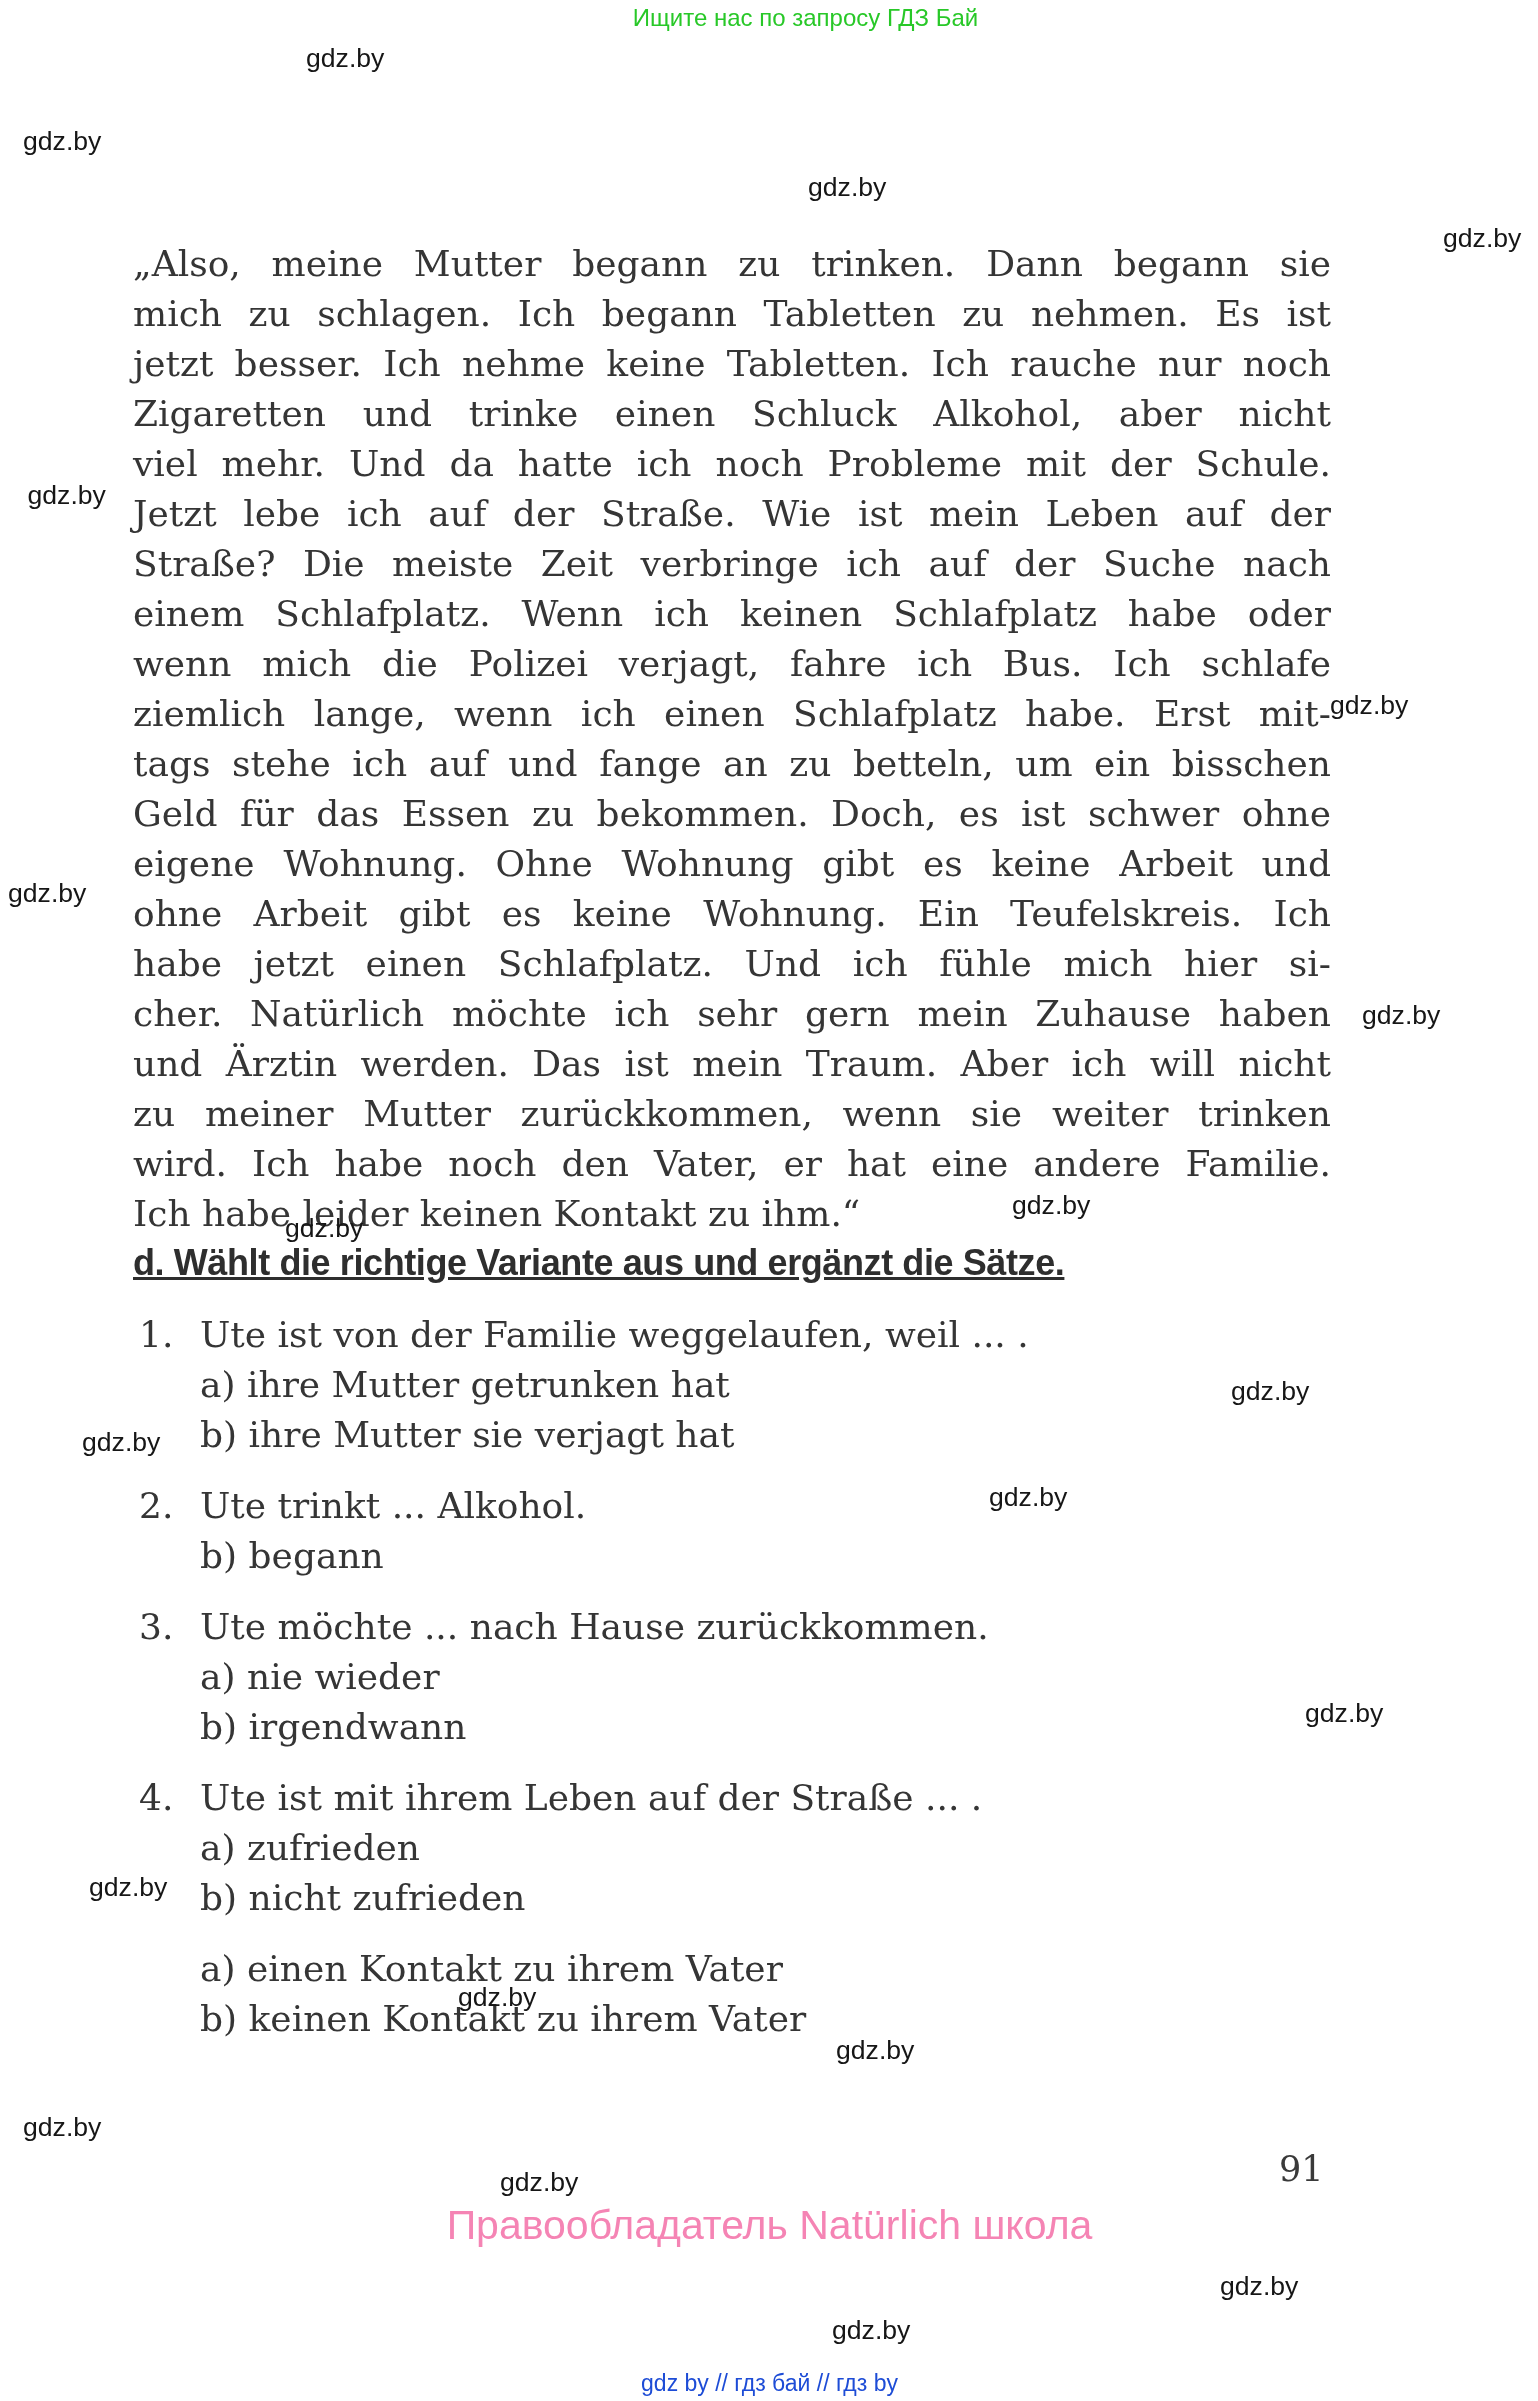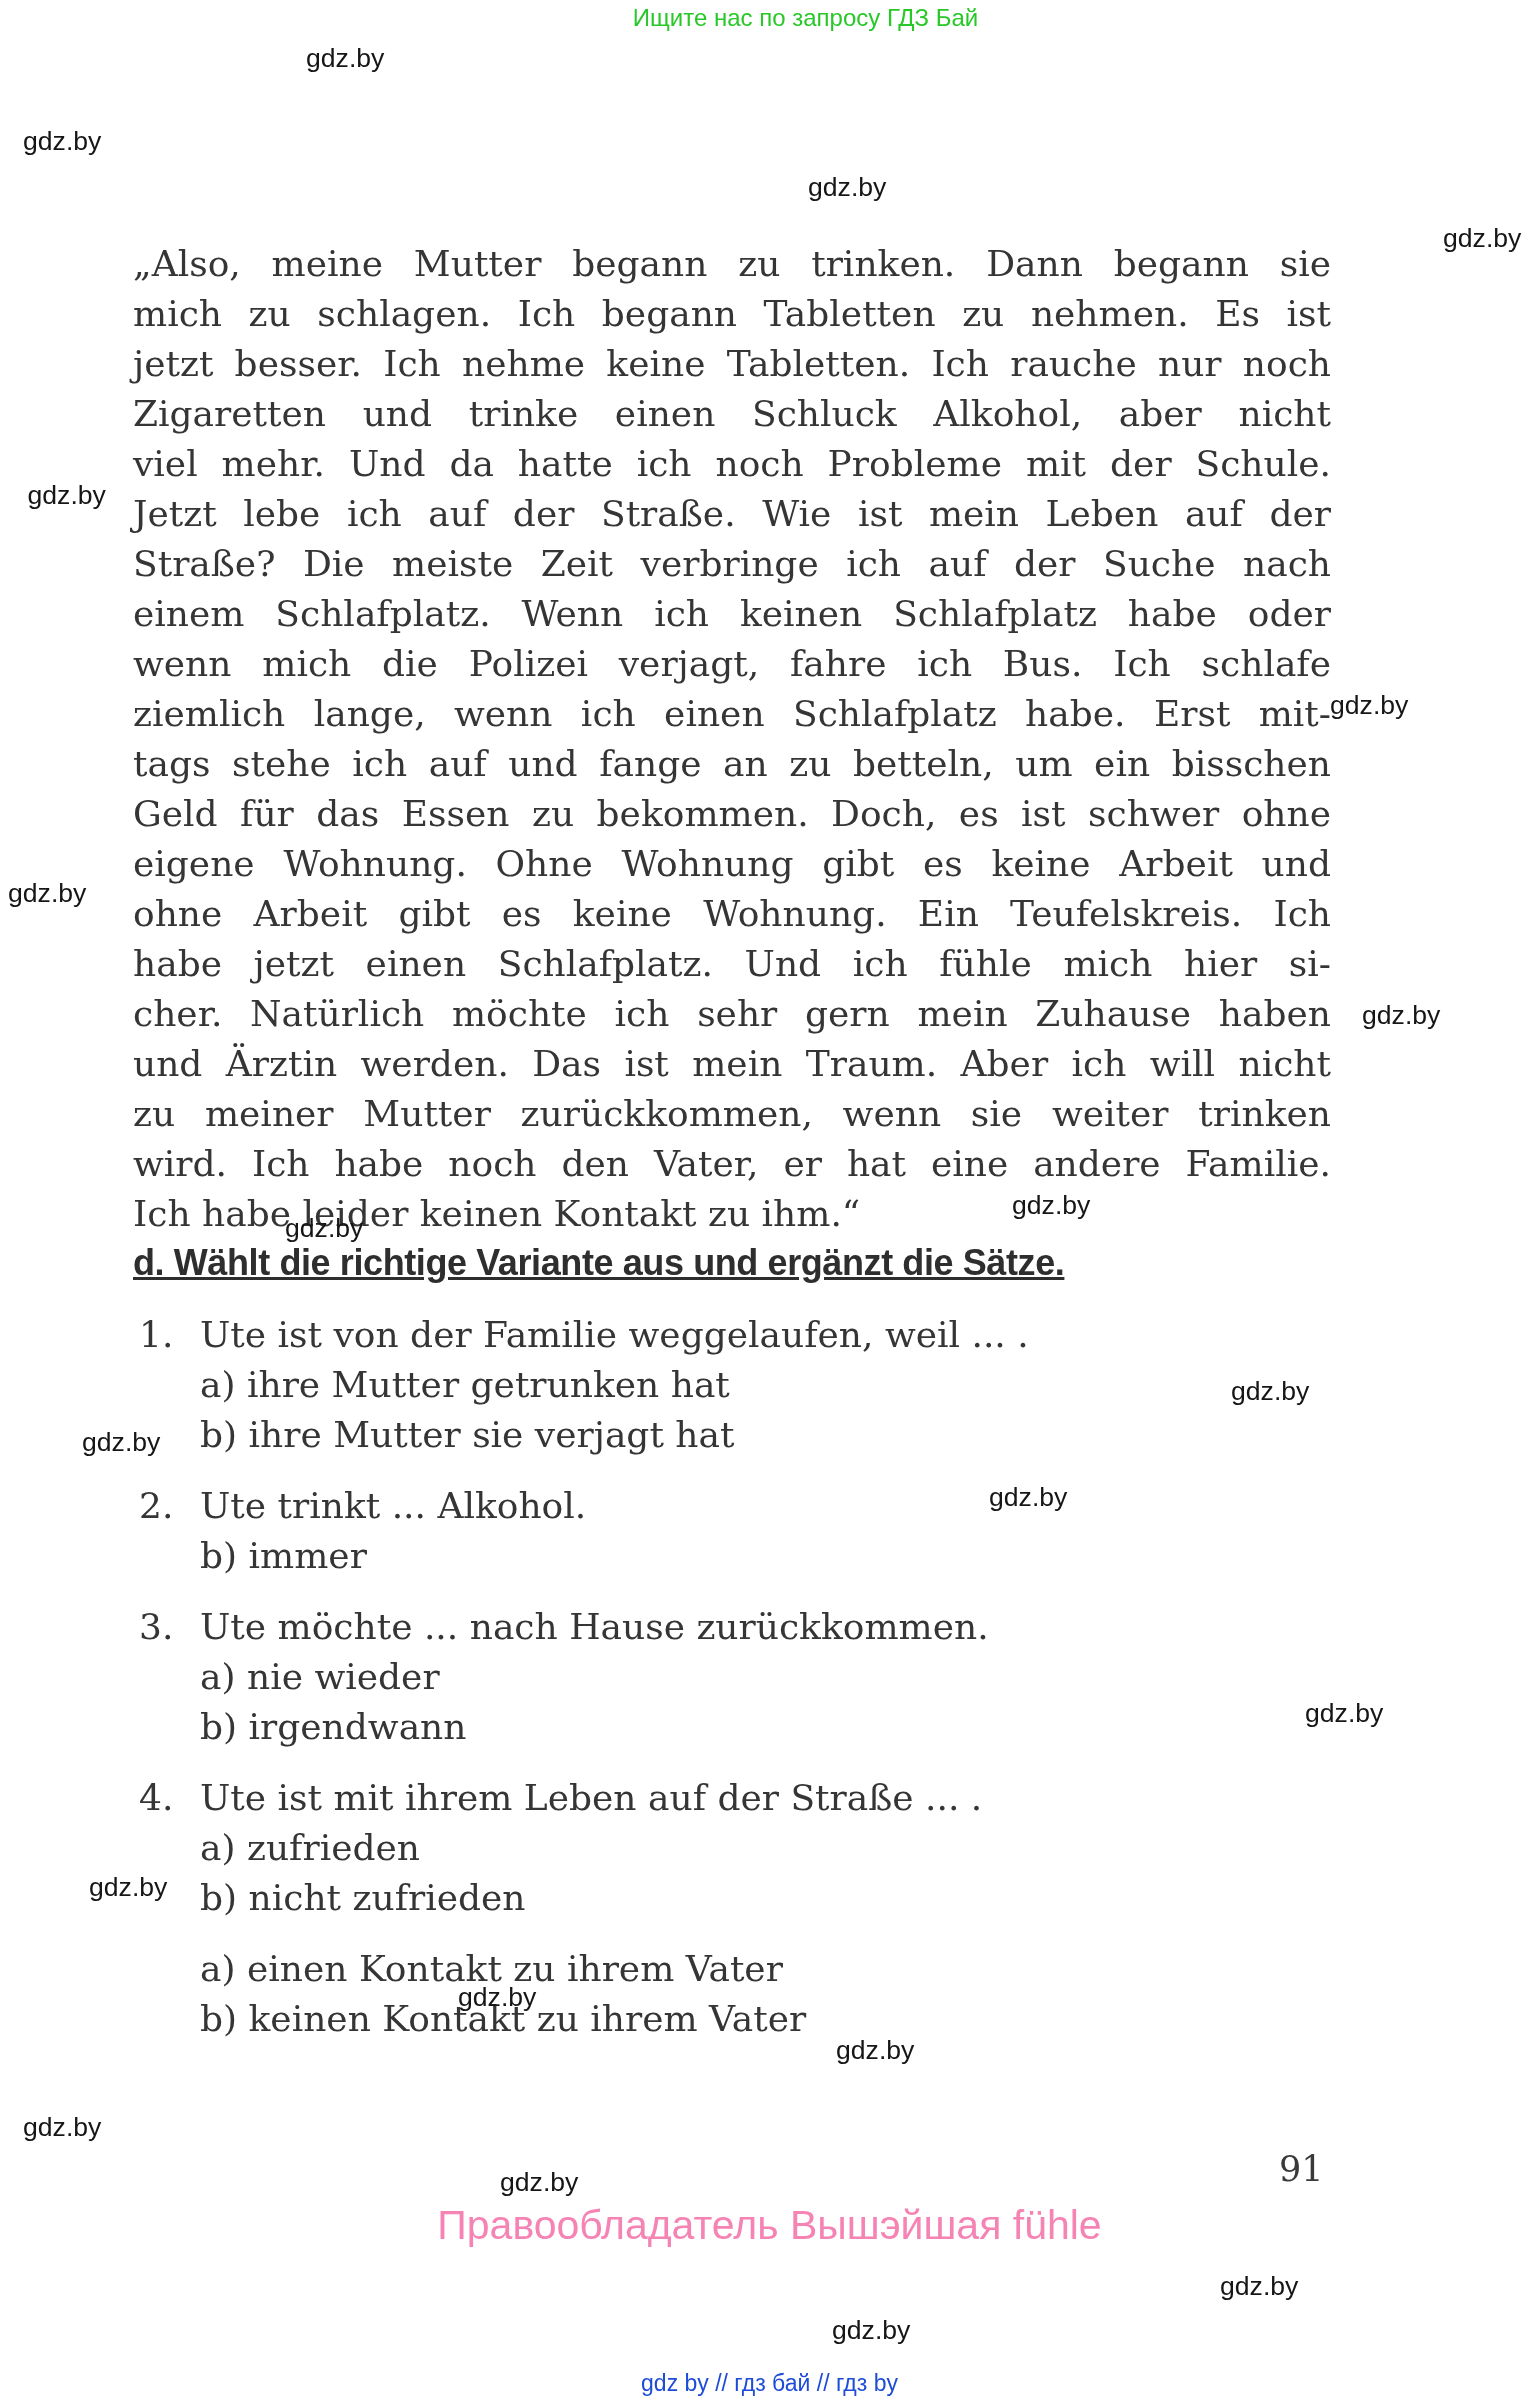--- a/index.html
+++ b/index.html
@@ -81,21 +81,21 @@
       <div class="item-line">
         <span class="num">1.</span><span class="item-text">Ute ist von der Familie weggelaufen, weil ... .</span>
       </div>
       <div class="opt">a) ihre Mutter getrunken hat</div>
       <div class="opt">b) ihre Mutter sie verjagt hat</div>
     </div>
       <div class="item">
       <div class="item-line">
         <span class="num">2.</span><span class="item-text">Ute trinkt ... Alkohol.</span>
       </div>
-      <div class="opt">b) immer</div>
+      <div class="opt">b) begann</div>
     </div>
       <div class="item">
       <div class="item-line">
         <span class="num">3.</span><span class="item-text">Ute möchte ... nach Hause zurückkommen.</span>
       </div>
       <div class="opt">a) nie wieder</div>
       <div class="opt">b) irgendwann</div>
     </div>
       <div class="item">
       <div class="item-line">
@@ -130,18 +130,18 @@
       <span class="wm" style="left: 458px; top: 1982px;">gdz.by</span>
       <span class="wm" style="left: 836px; top: 2035px;">gdz.by</span>
       <span class="wm" style="left: 23px; top: 2112px;">gdz.by</span>
       <span class="wm" style="left: 500px; top: 2167px;">gdz.by</span>
       <span class="wm" style="left: 1220px; top: 2271px;">gdz.by</span>
       <span class="wm" style="left: 832px; top: 2315px;">gdz.by</span>
     </div>
 
   <div class="pagenum">91</div>
 
-  <div class="pink" style="color: rgb(245, 132, 180);">Правообладатель Вышэйшая fühle</div>
+  <div class="pink" style="color: rgb(245, 132, 180);">Правообладатель Natürlich школа</div>
 
   <div class="blue" style="color: rgb(29, 76, 214);">gdz by  //  гдз бай  //  гдз by</div>
 
 </div>
 
 
 </body></html>

